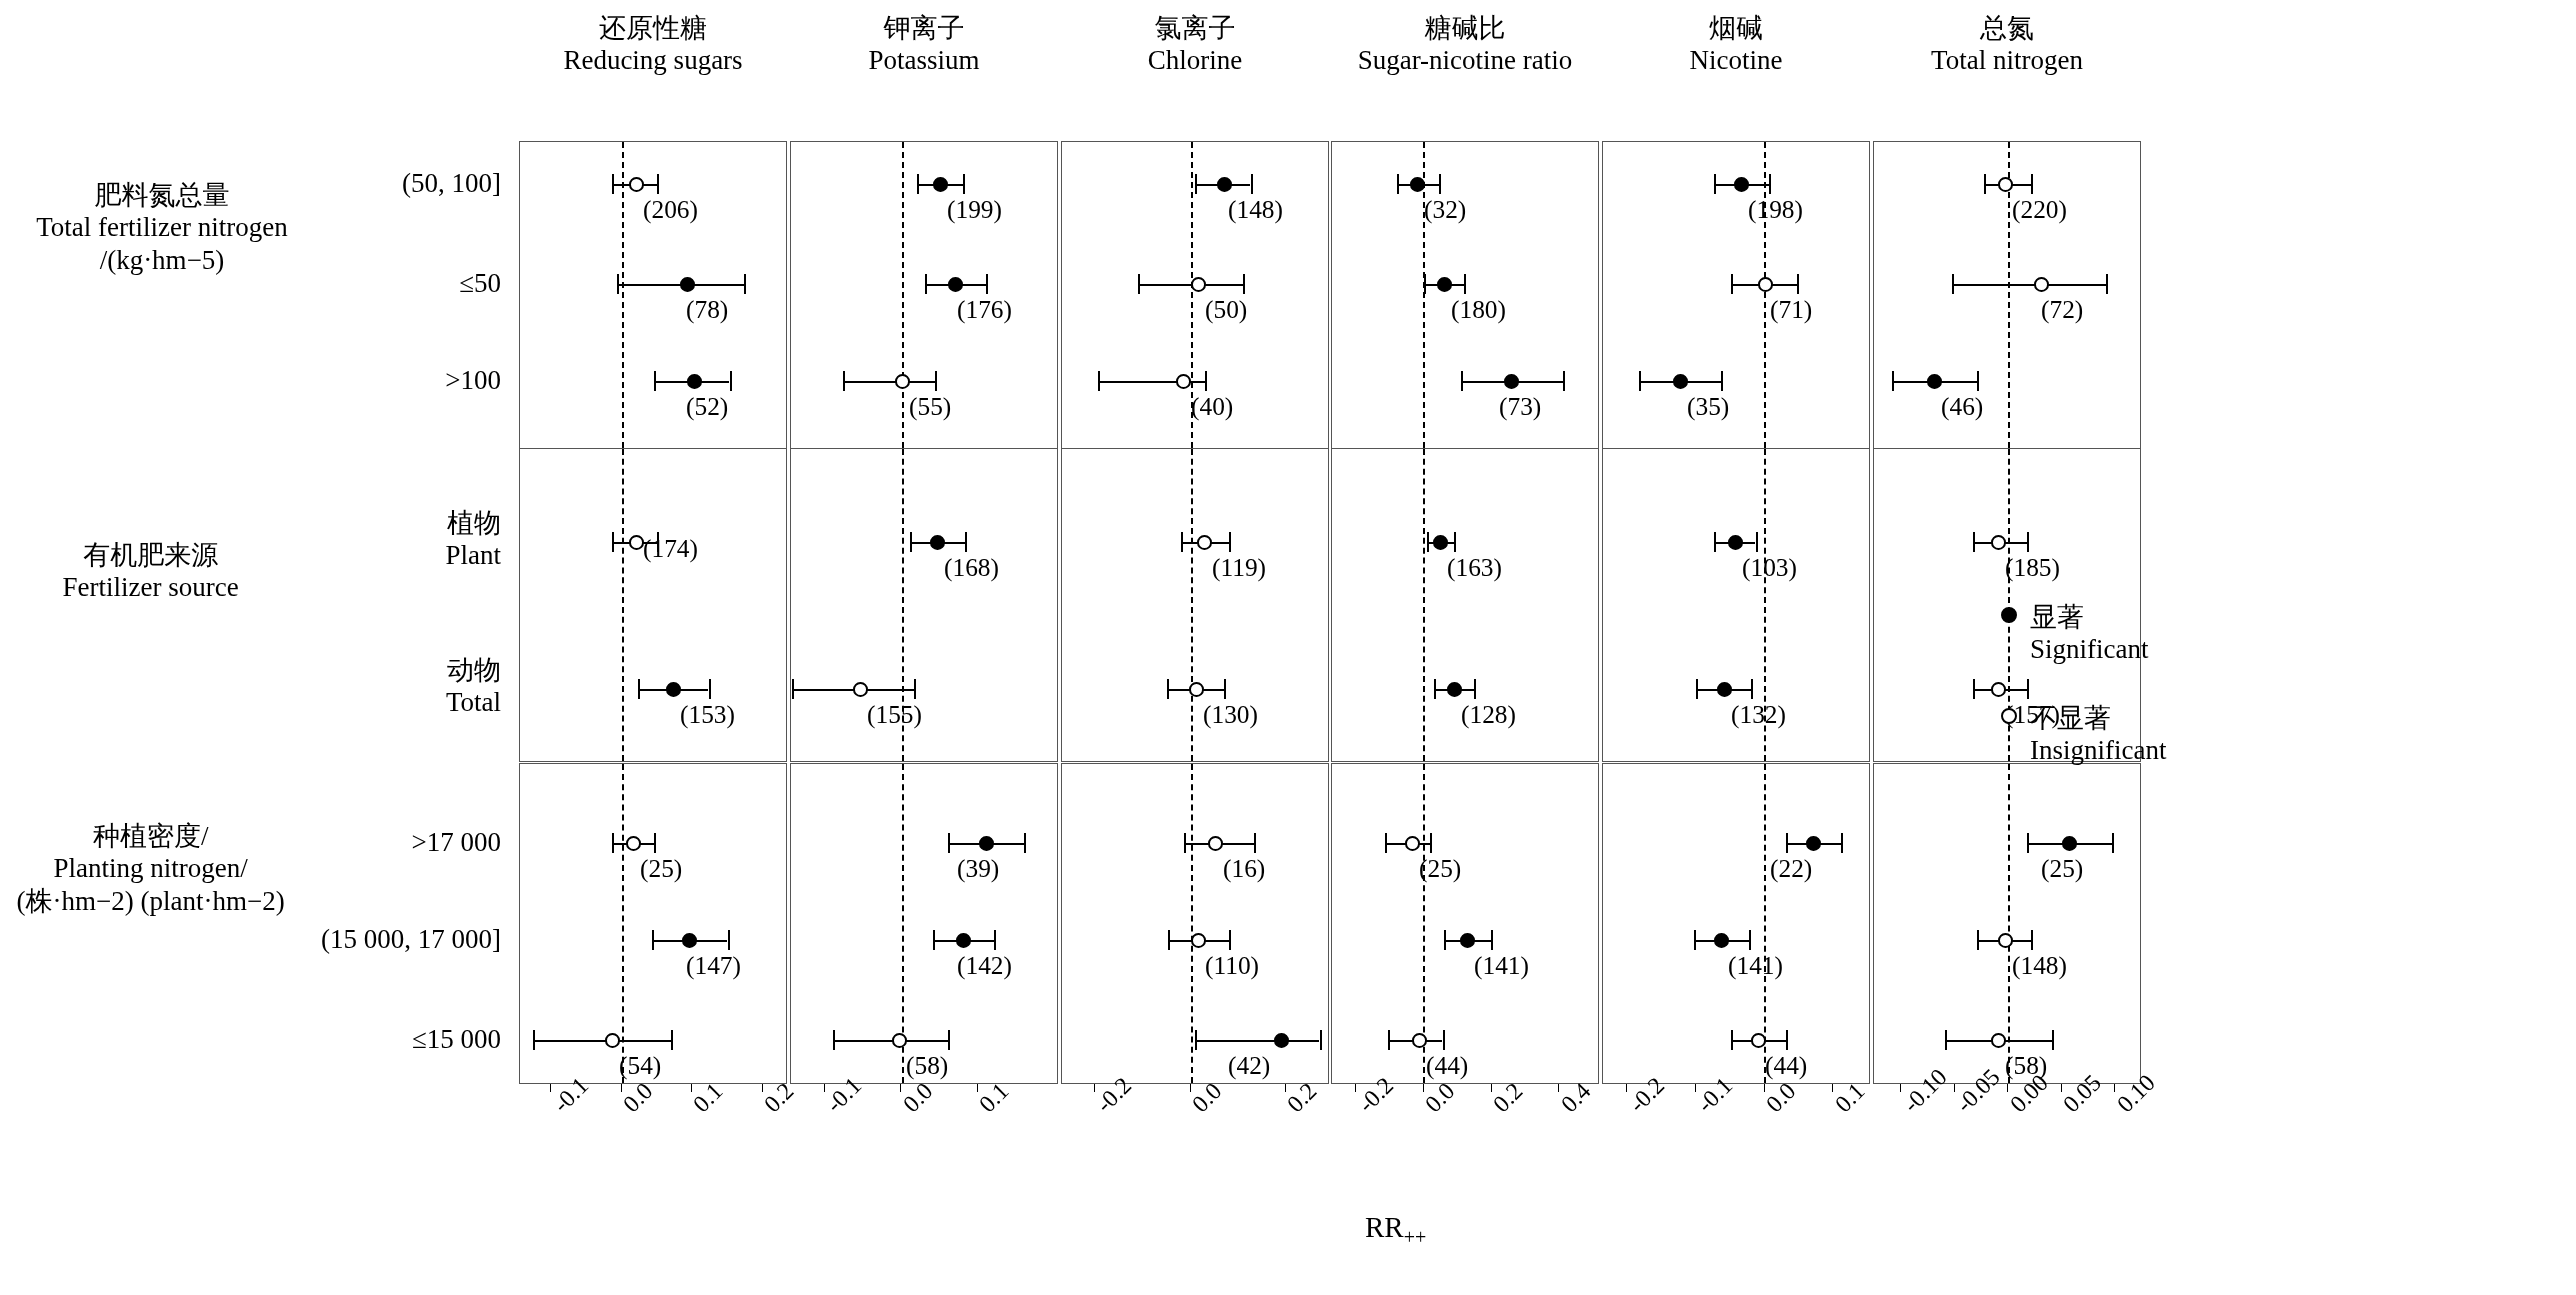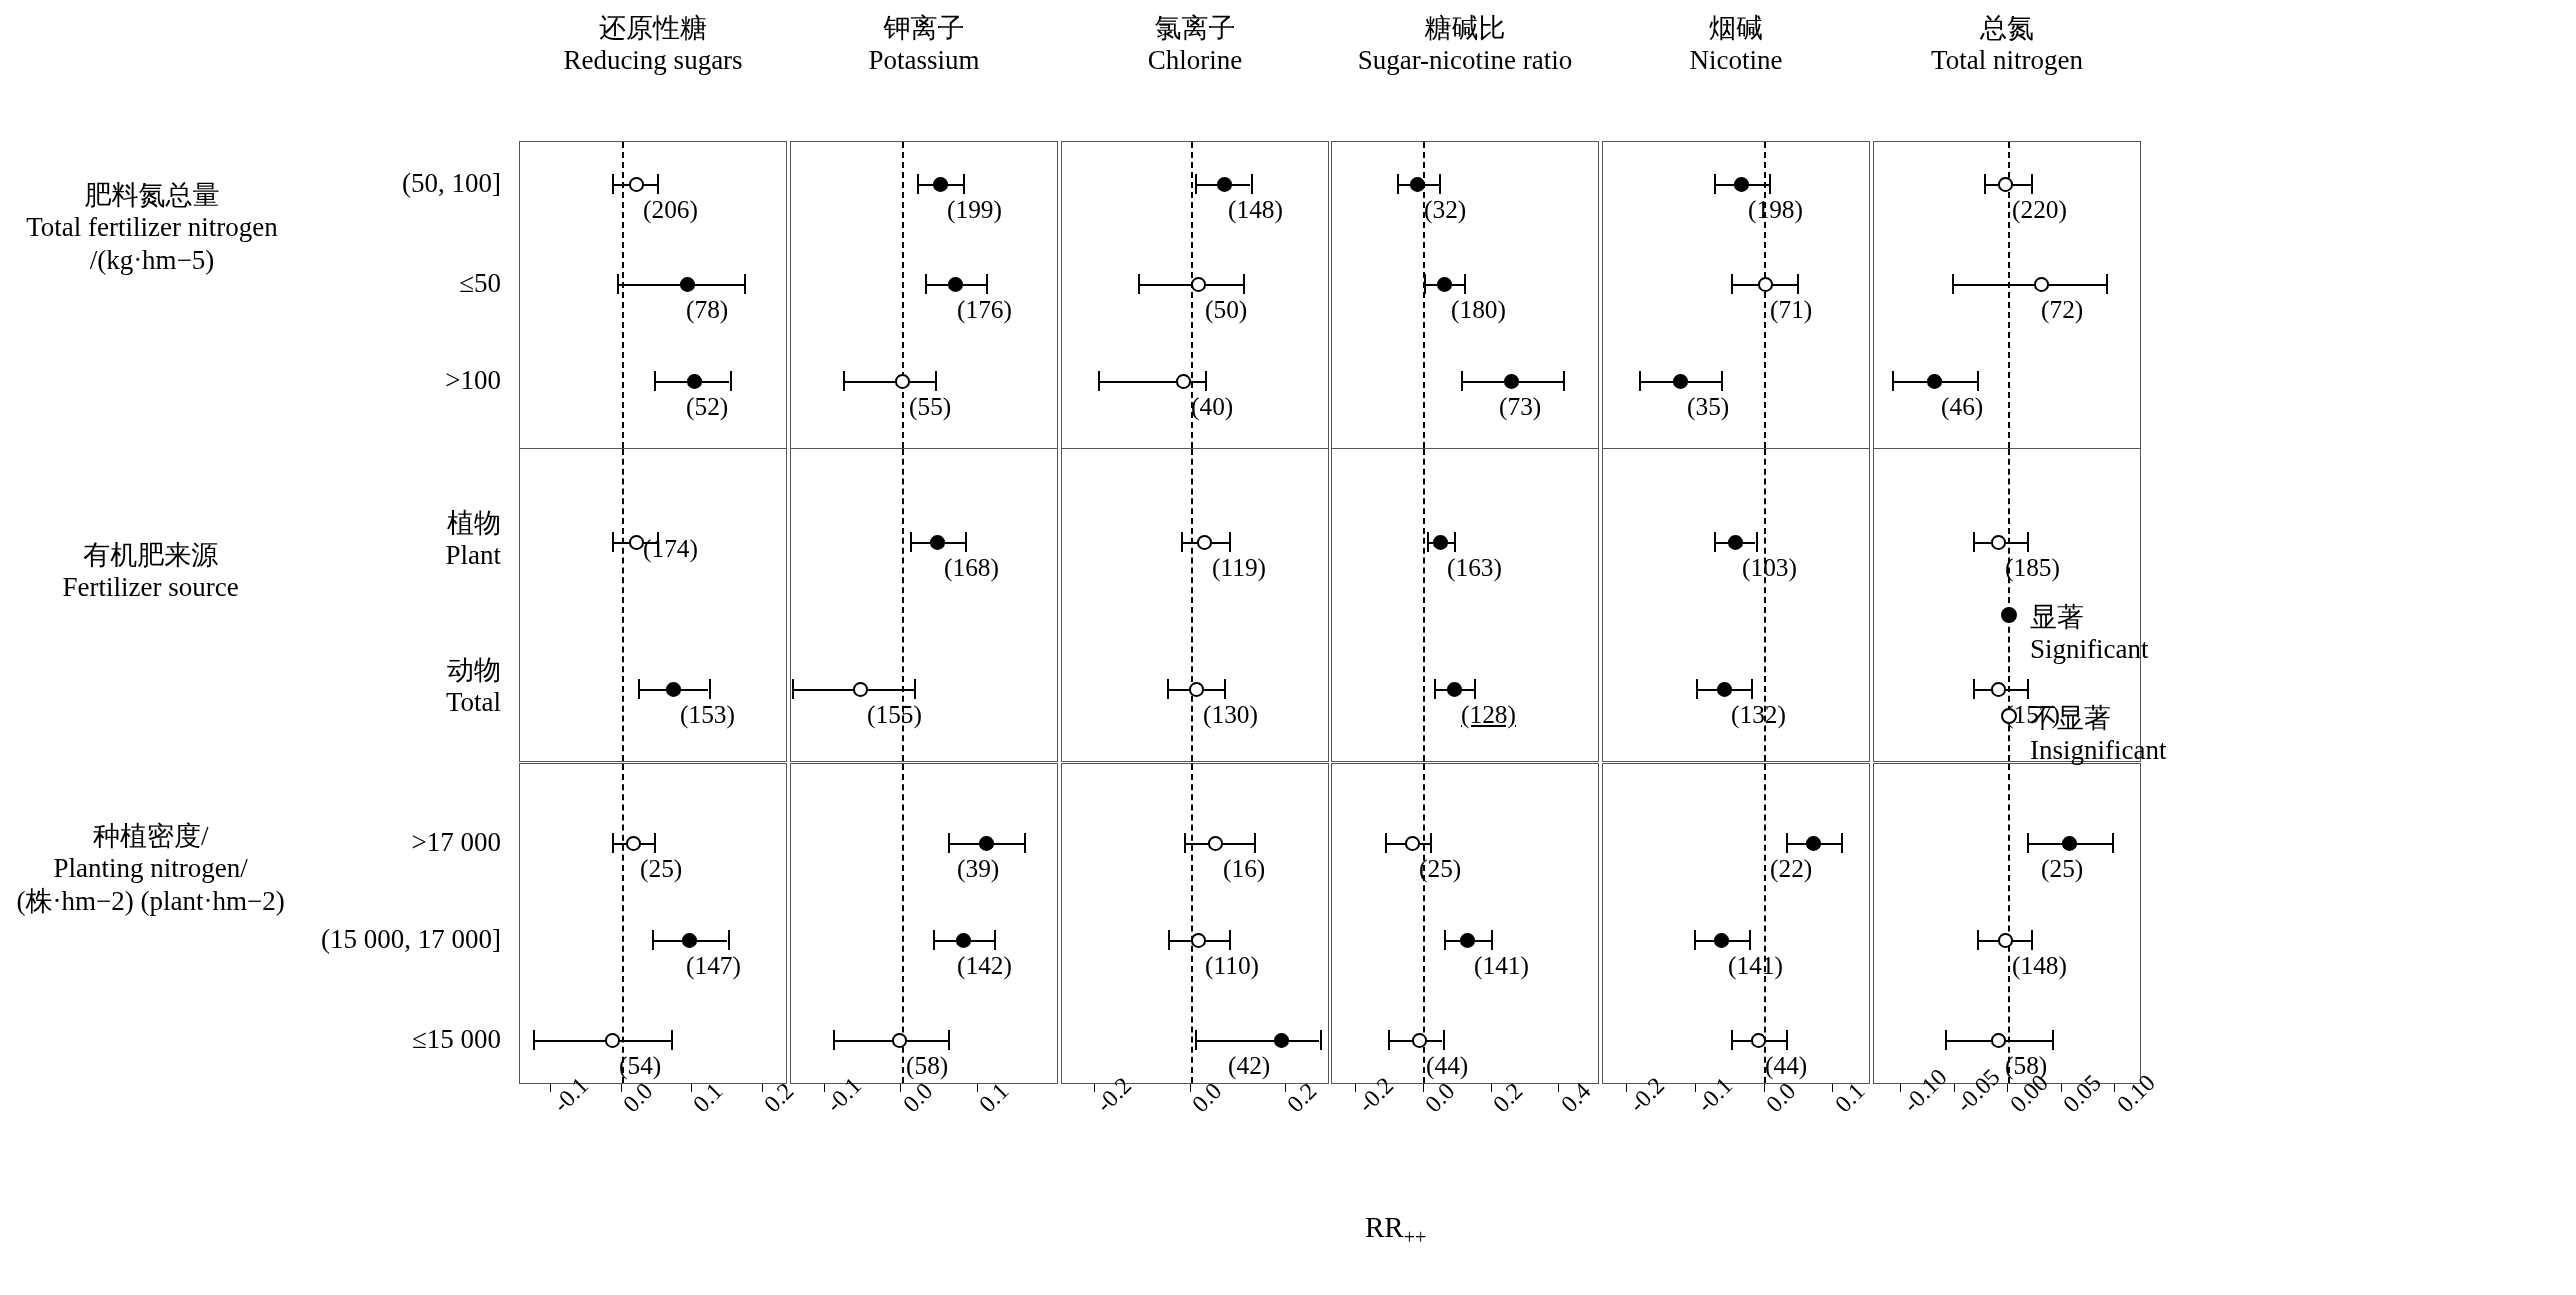--- a/index.html
+++ b/index.html
@@ -197,21 +197,21 @@
     </div>
     <div class="panel" style="left: 1331px; top: 763px; width: 268px; height: 321px;">
       <div class="zeroline" style="left: 91px;"></div>
     </div>
     <div class="panel" style="left: 1602px; top: 763px; width: 268px; height: 321px;">
       <div class="zeroline" style="left: 161px;"></div>
     </div>
     <div class="panel" style="left: 1873px; top: 763px; width: 268px; height: 321px;">
       <div class="zeroline" style="left: 134px;"></div>
     </div>
-    <div class="row-group-label" style="top: 179px; left: 8px; width: 288px;">
+    <div class="row-group-label" style="top: 179px; left: 18px; width: 288px;">
       <div>肥料氮总量</div>
       <div>Total fertilizer nitrogen</div>
       <div>/(kg·hm−5)</div>
     </div>
     <div class="row-group-label" style="top: 539px; left: 6.7px; width: 288px;">
       <div>有机肥来源</div>
       <div>Fertilizer source</div>
       <div></div>
     </div>
     <div class="row-group-label" style="top: 820px; left: 6.7px; width: 288px;">
@@ -439,21 +439,21 @@
       <div class="cap" style="left: 1427px; top: 532px; height: 20px;"></div>
       <div class="cap" style="left: 1454px; top: 532px; height: 20px;"></div>
       <div class="pt filled" style="left: 1433px; top: 535px;"></div>
       <div class="nlabel" style="left: 1447px; top: 553px;">(163)</div>
     </div>
     <div>
       <div class="ci" style="left: 1434px; width: 41px; top: 689px;"></div>
       <div class="cap" style="left: 1434px; top: 679px; height: 20px;"></div>
       <div class="cap" style="left: 1474px; top: 679px; height: 20px;"></div>
       <div class="pt filled" style="left: 1447px; top: 682px;"></div>
-      <div class="nlabel" style="left: 1461px; top: 700px; text-decoration: underline;">(128)</div>
+      <div class="nlabel" style="left: 1461px; top: 700px;">(128)</div>
     </div>
     <div>
       <div class="ci" style="left: 1385px; width: 45px; top: 843px;"></div>
       <div class="cap" style="left: 1385px; top: 833px; height: 20px;"></div>
       <div class="cap" style="left: 1430px; top: 833px; height: 20px;"></div>
       <div class="pt open" style="left: 1405px; top: 836px;"></div>
       <div class="nlabel" style="left: 1419px; top: 854px;">(25)</div>
     </div>
     <div>
       <div class="ci" style="left: 1444px; width: 47px; top: 940px;"></div>

